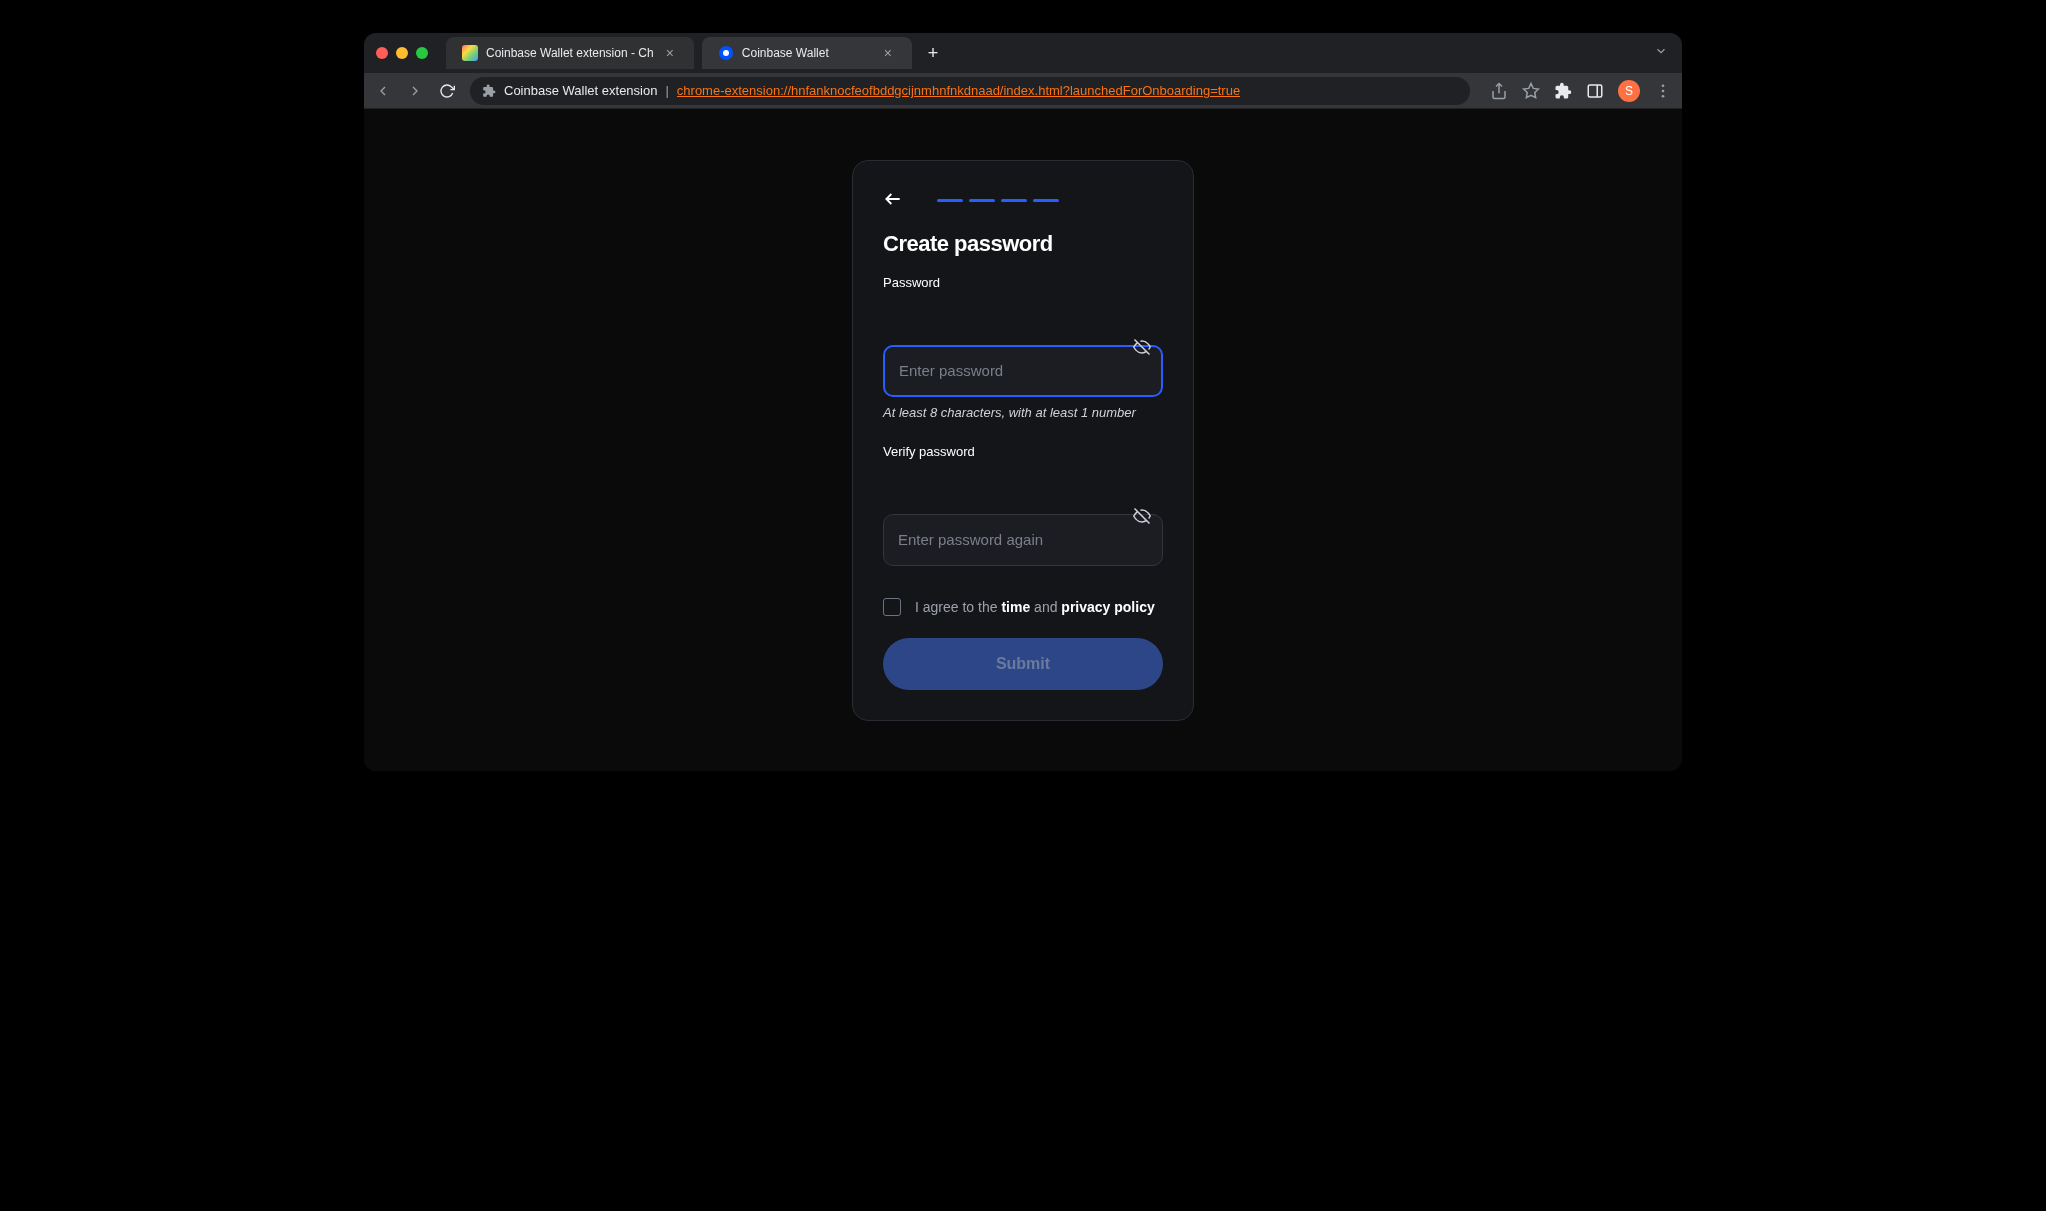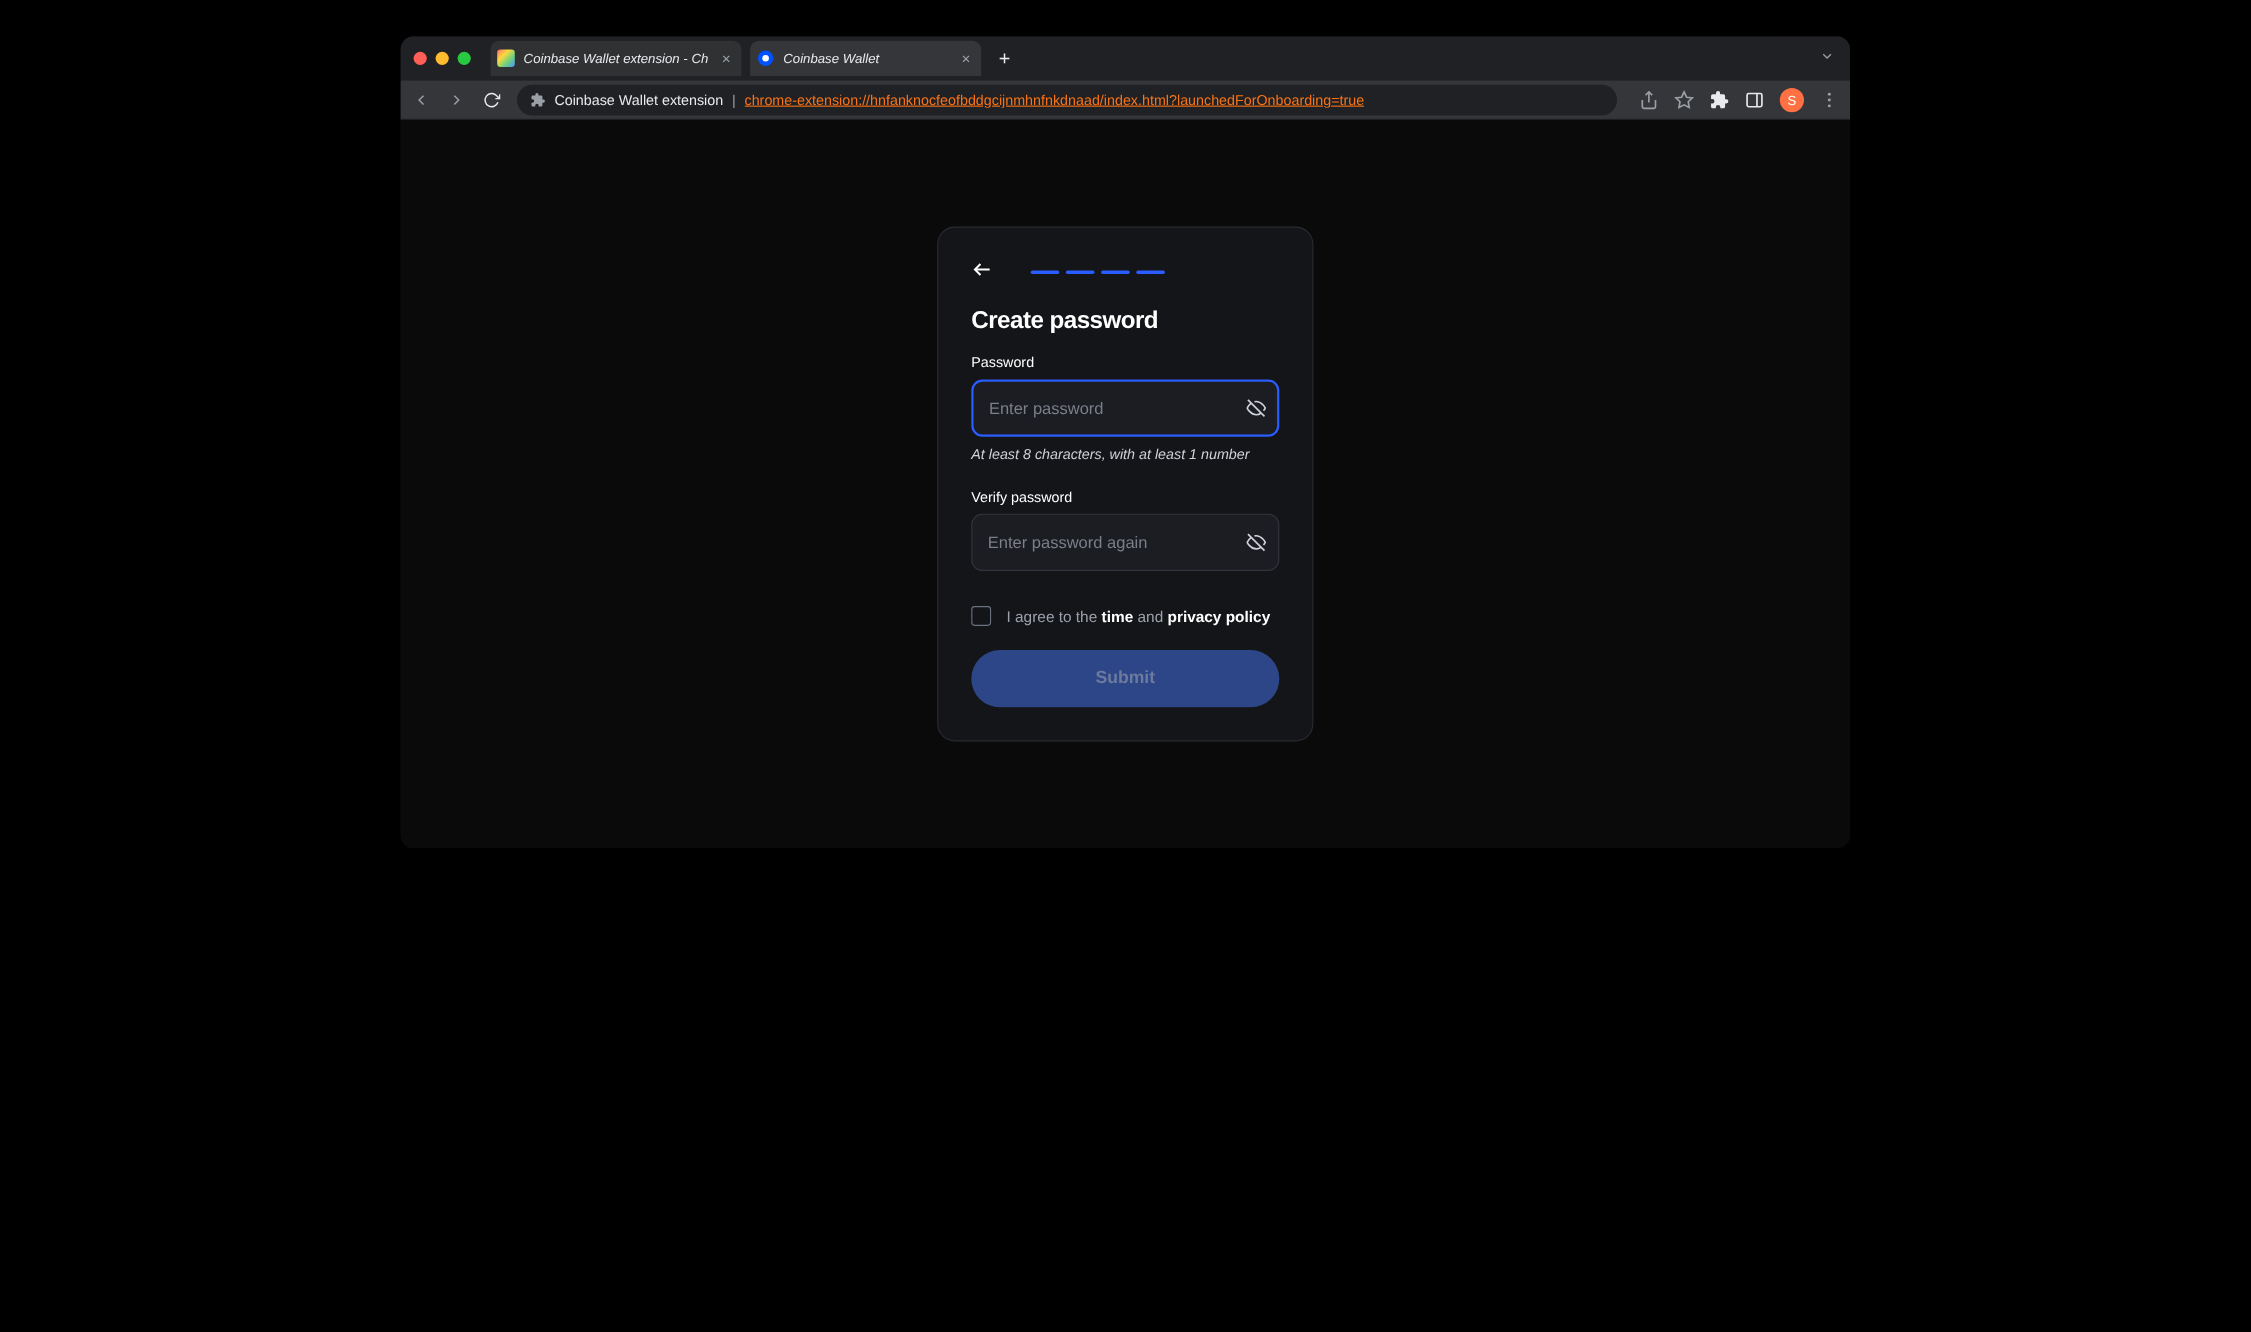--- a/index.html
+++ b/index.html
@@ -38,27 +38,26 @@
     .wc { width: 12px; height: 12px; border-radius: 50%; }
     .wc-red { background: #ff5f57; }
     .wc-yellow { background: #febc2e; }
     .wc-green { background: #28c840; }
     .tab {
       background: #2f3133;
       height: 32px;
       border-radius: 8px 8px 0 0;
       display: flex;
       align-items: center;
-      padding: 0 6px;
+      padding: 0 16px;
       gap: 8px;
       min-width: 210px;
       font-size: 12px;
       color: #e8eaed;
       position: relative;
-      font-style: italic;
     }
     .tab.active { background: #35363a; }
     .tab-favicon {
       width: 16px; height: 16px;
       border-radius: 3px;
       display: flex; align-items: center; justify-content: center;
       flex-shrink: 0;
     }
     .favicon-store {
       background: linear-gradient(135deg,#ff6b6b,#ffd93d,#6bcf7f,#4d96ff);
@@ -143,20 +142,21 @@
     .input-wrap input {
       width: 100%;
       height: 52px;
       background: #1c1d22;
       border: 1px solid #33353d;
       border-radius: 10px;
       padding: 0 44px 0 14px;
       color: #fff;
       font-size: 15px;
       outline: none;
+      margin-top: 47px;
     }
     .input-wrap.focused input { border: 2px solid #2a5dff; }
     .input-wrap input::placeholder { color: #7a7f8a; }
     .eye-btn {
       position: absolute; right: 12px; top: 50%; transform: translateY(-50%);
       color: #cfd2d8; cursor: pointer;
     }
     .eye-btn svg { width: 18px; height: 18px; display:block; }
     .hint { color: #cfd2d8; font-size: 13px; margin-bottom: 24px; font-style: italic; }
     .verify-block { margin-bottom: 32px; }

